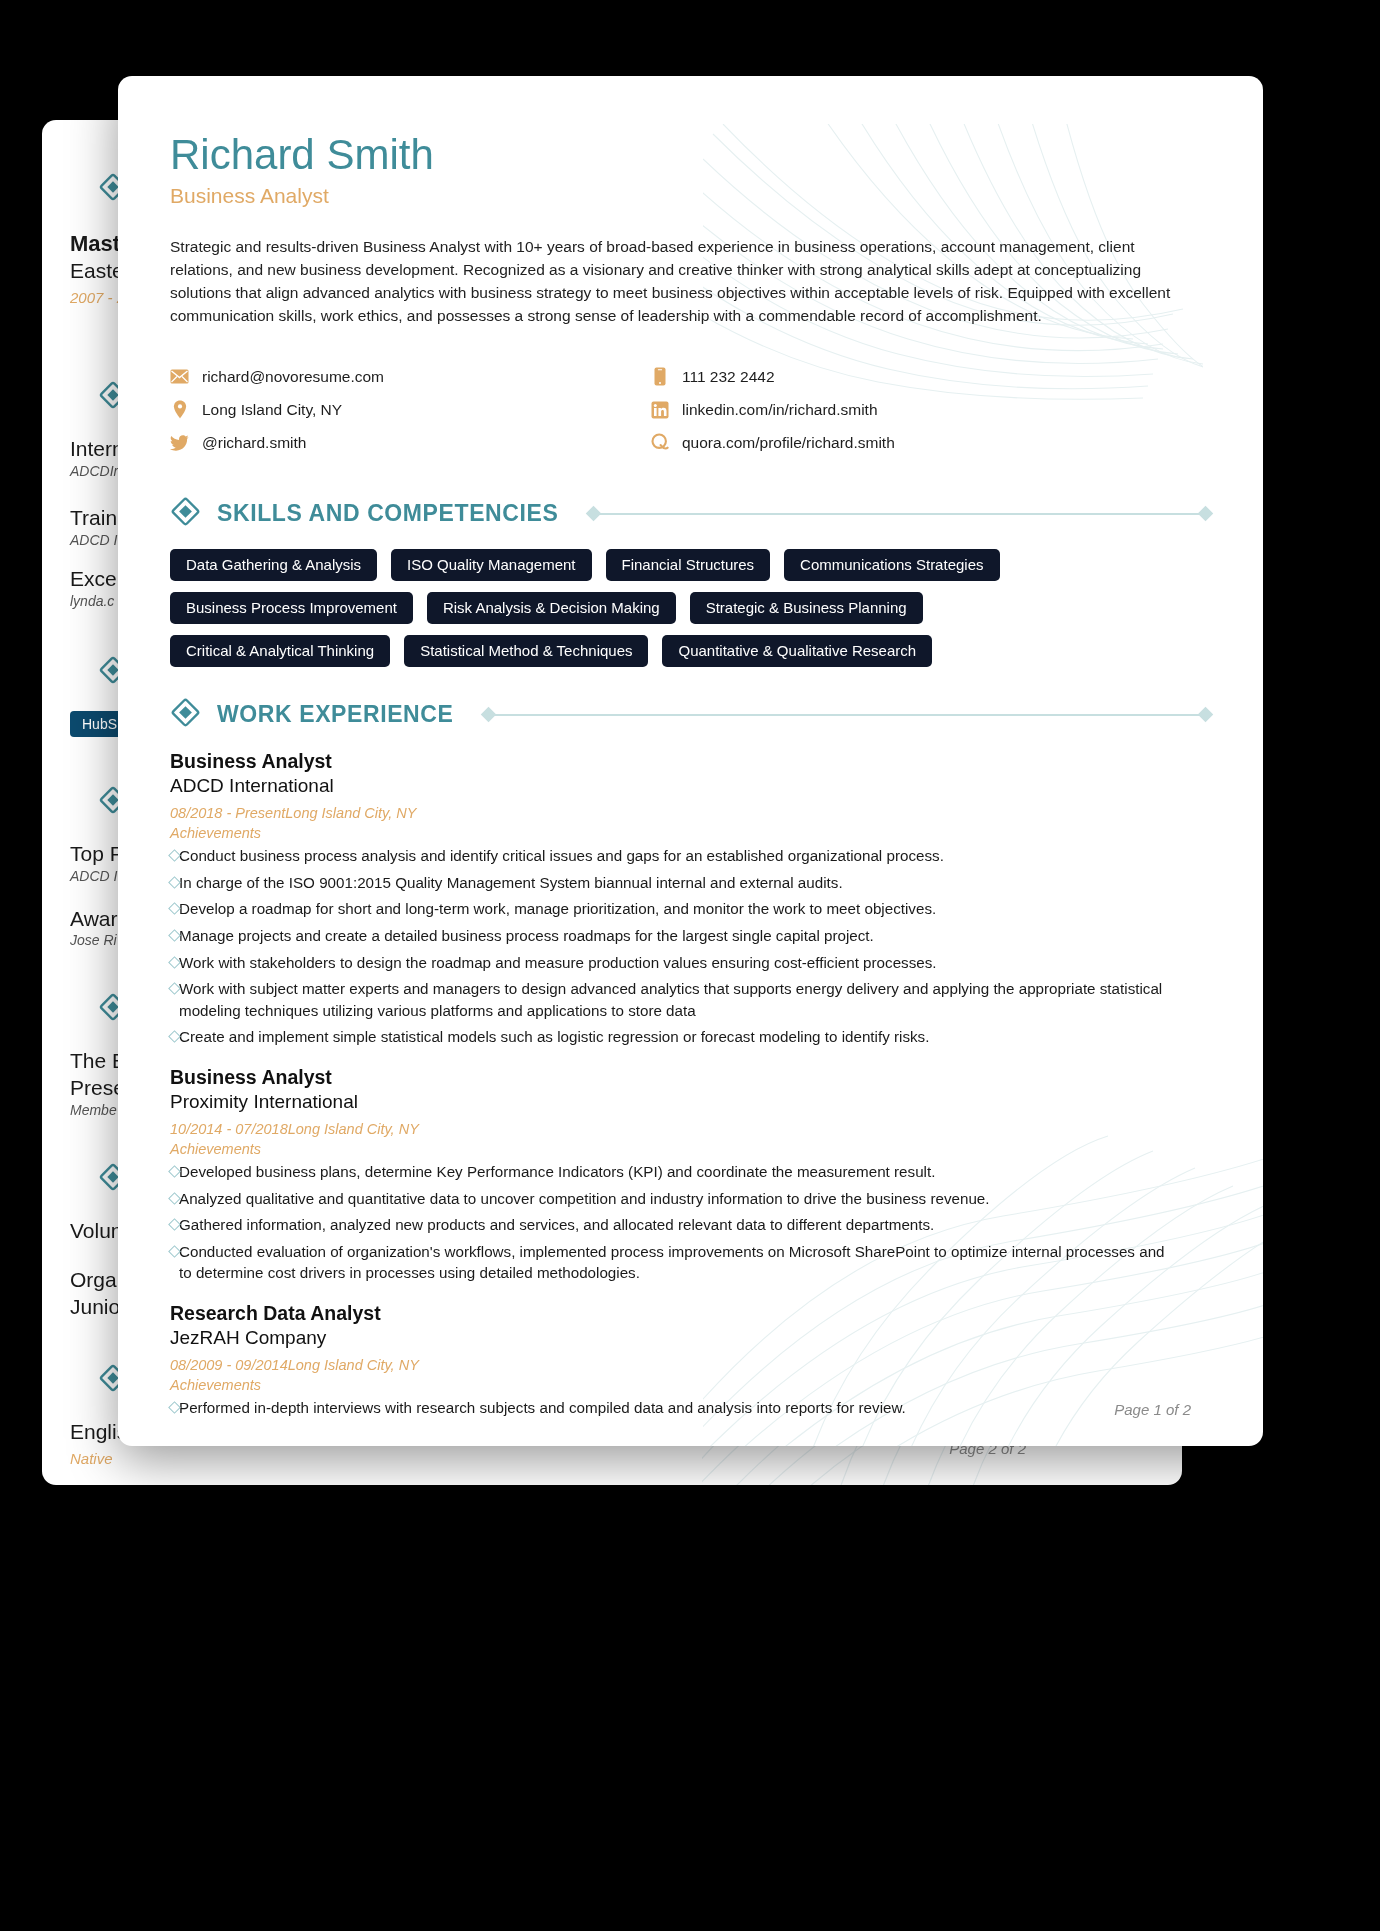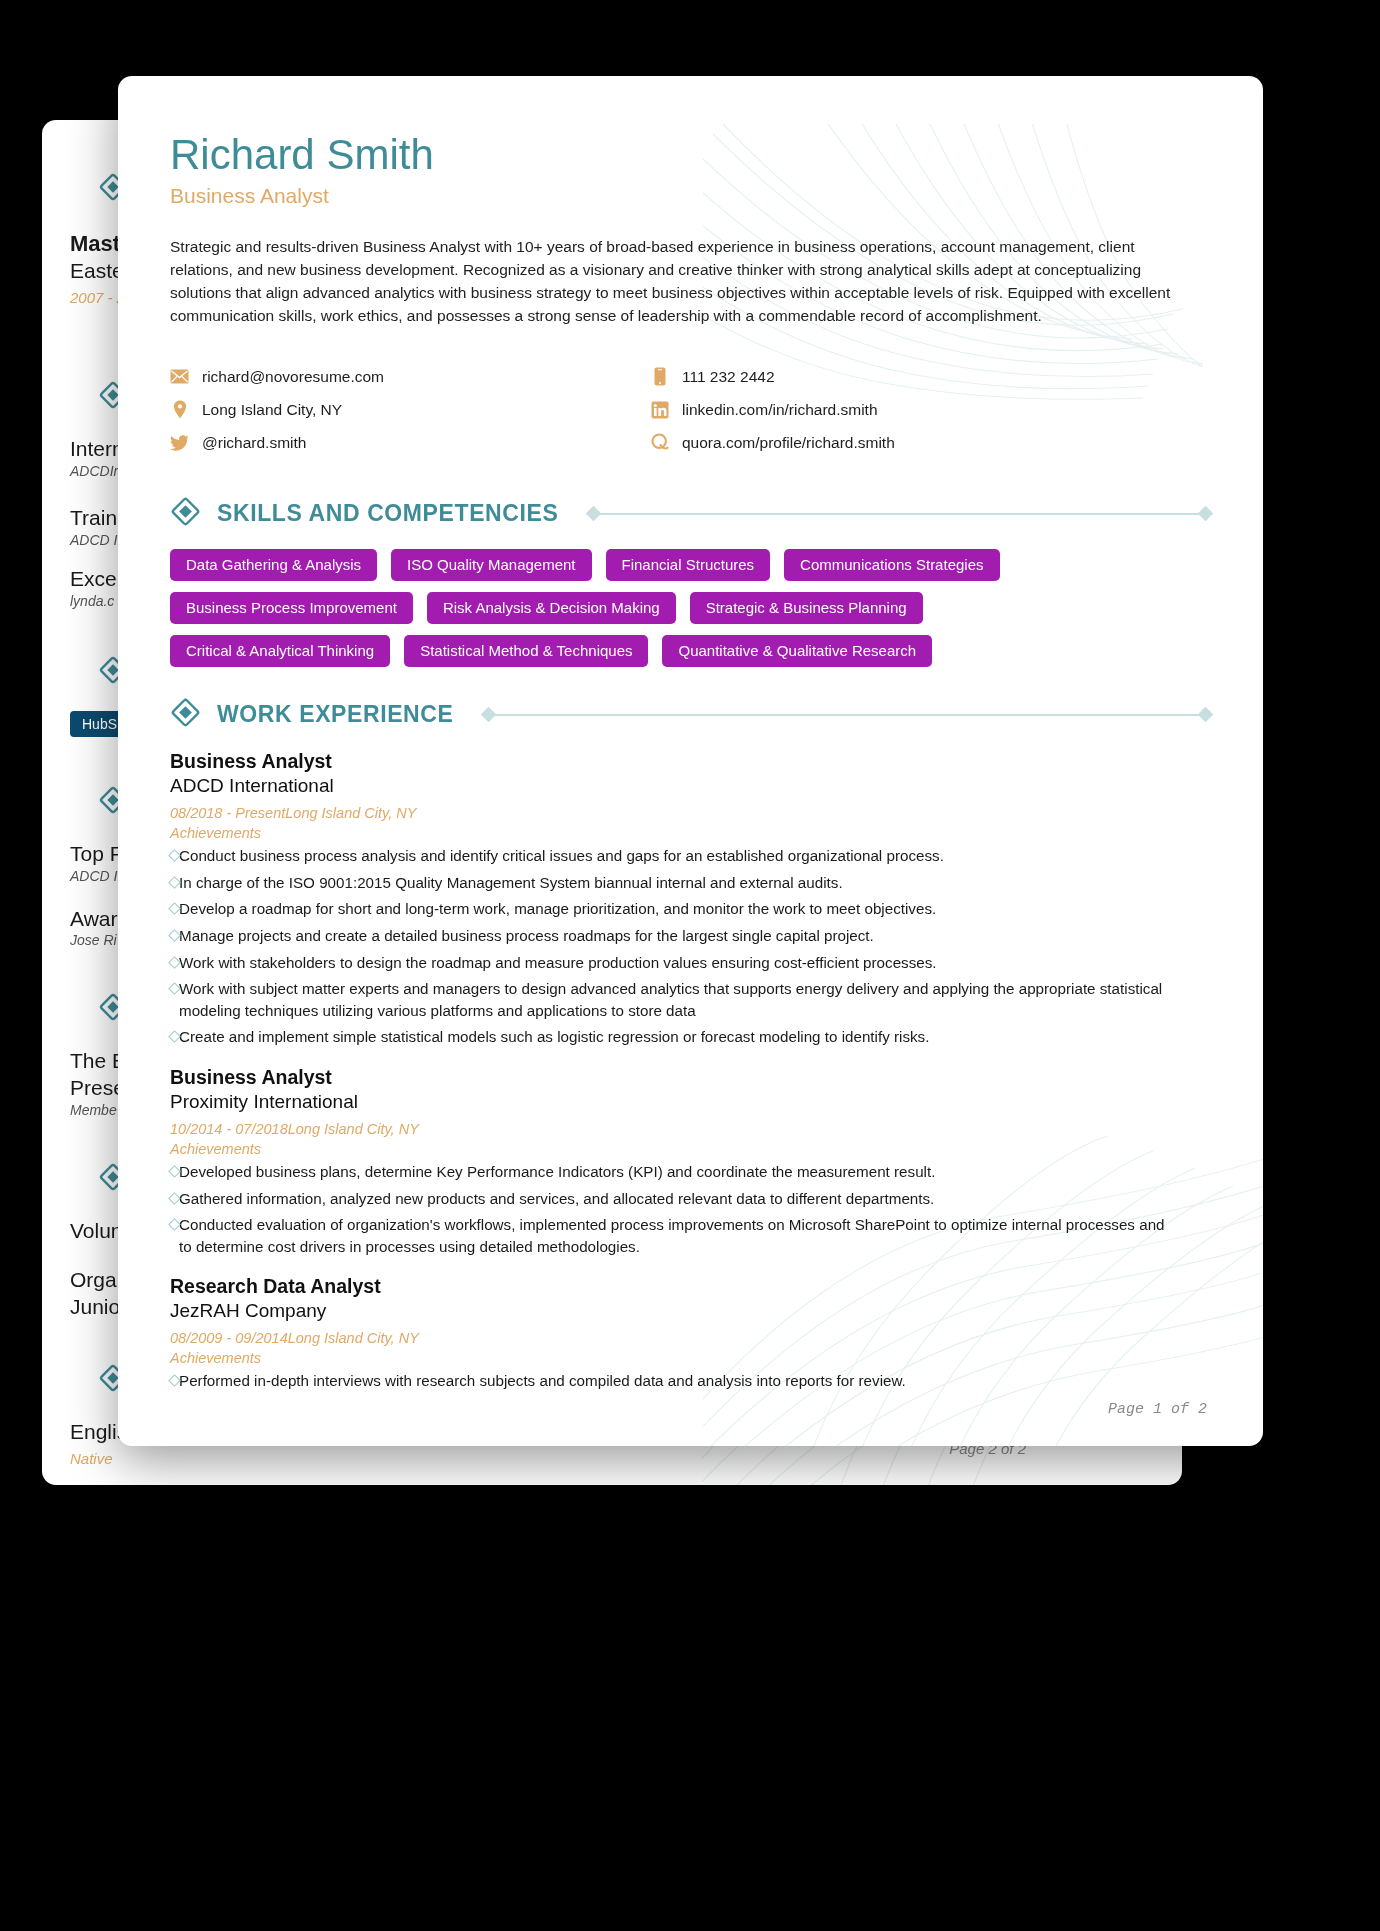--- a/index.html
+++ b/index.html
@@ -207,21 +207,21 @@
   }
 
   
   .skills {
     display: flex;
     flex-wrap: wrap;
     gap: 11px 14px;
     max-width: 960px;
   }
   .skill {
-    background: #a21caf;
+    background: #0f172a;
     color: #ffffff;
     font-size: 15px;
     padding: 7px 16px 8px 16px;
     border-radius: 5px;
     white-space: nowrap;
   }
 
   
   .job { margin-bottom: 4px; }
   .job-role {
@@ -271,27 +271,26 @@
     flex: 0 0 9px;
     width: 9px;
     height: 9px;
     margin-top: 6px;
     border: 1.3px solid #9dc8cd;
     transform: rotate(45deg);
   }
 
   .front-footer {
     position: absolute;
-    right: 56px;
+    right: 72px;
     bottom: 28px;
     font-size: 15px;
     font-style: italic;
     color: #8a8a8a;
     z-index: 3;
-    font-family: Liberation Mono, monospace;
   }
 </style>
 </head>
 <body>
 
 <div class="page-back">
 
   <svg class="back-waves" viewBox="0 0 520 420">
     <g fill="none" stroke="#e4eef0" stroke-width="1.2">
       <path d="M-40 360 Q120 150 300 120 T540 60"></path>
@@ -612,20 +611,24 @@
         <span class="job-loc">Long Island City, NY</span>
       </div>
       <div class="ach-label">Achievements</div>
       <ul class="bullets">
         <li class="bullet">
             <span class="bdia"></span>
             <span>Developed business plans, determine Key Performance Indicators (KPI) and coordinate the measurement result.</span>
           </li>
         <li class="bullet">
             <span class="bdia"></span>
+            <span>Analyzed qualitative and quantitative data to uncover competition and industry information to drive the business revenue.</span>
+          </li>
+        <li class="bullet">
+            <span class="bdia"></span>
             <span>Gathered information, analyzed new products and services, and allocated relevant data to different departments.</span>
           </li>
         <li class="bullet">
             <span class="bdia"></span>
             <span>Conducted evaluation of organization's workflows, implemented process improvements on Microsoft SharePoint to optimize internal processes and to determine cost drivers in processes using detailed methodologies.</span>
           </li>
       </ul>
     </div>
 
     <div class="job">

